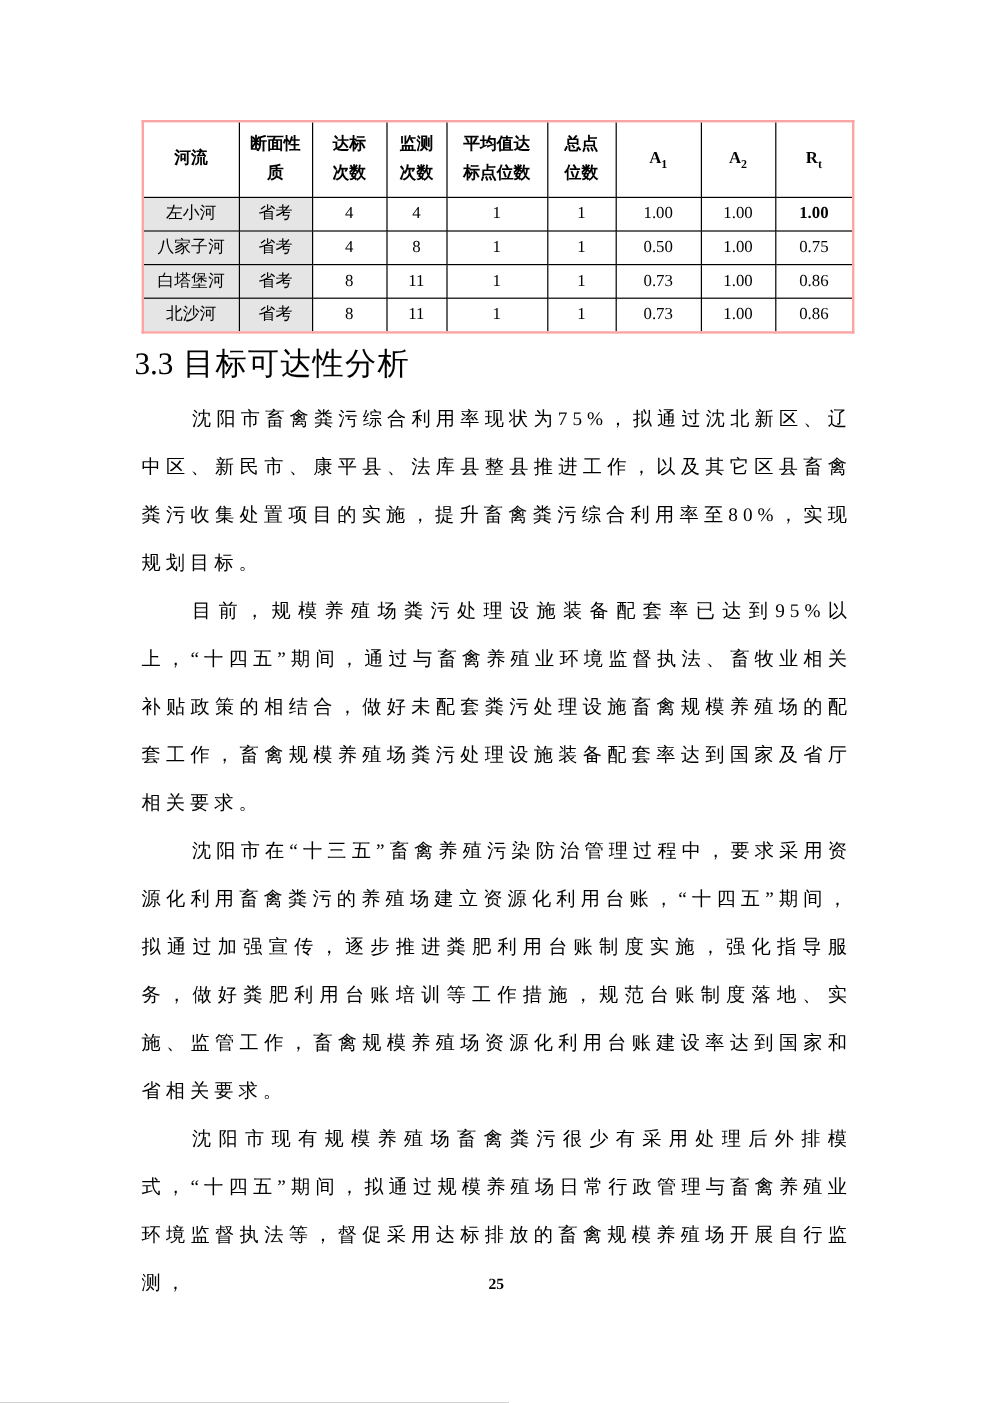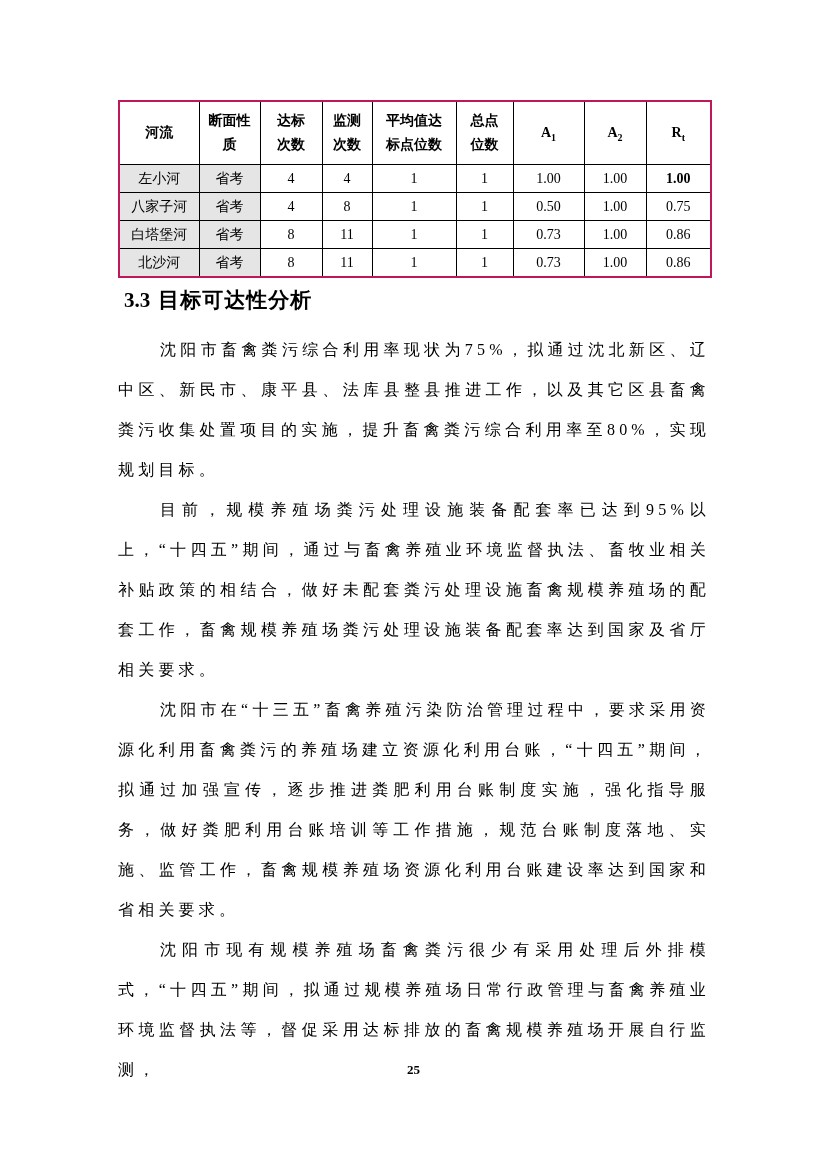--- a/index.html
+++ b/index.html
@@ -18,21 +18,21 @@
   .table-wrap {
     position: absolute;
     left: 118px;
     top: 100px;
     width: 592px;
   }
   table.data-table {
     border-collapse: collapse;
     table-layout: fixed;
     width: 592px;
-    border: 2px solid #be185d;
+    border: 2px solid #fca5a5;
   }
   table.data-table th,
   table.data-table td {
     border: 1px solid #000;
     text-align: center;
     vertical-align: middle;
     padding: 0;
     overflow: hidden;
   }
   table.data-table th {
@@ -52,24 +52,24 @@
   table.data-table td.shaded { background: #e5e5e5; }
   table.data-table td.bold-val { font-weight: bold; }
   table.data-table sub {
     font-size: 10px;
     line-height: 0;
   }
 
   
   .section-heading {
     position: absolute;
-    left: 124px;
+    left: 112px;
     top: 286px;
-    font-size: 21px;
-    font-weight: bold;
+    font-size: 26px;
+    font-weight: normal;
     letter-spacing: 1px;
     white-space: nowrap;
   }
   .section-heading .num { margin-right: 8px; letter-spacing: 0; }
 
   
   .body-text {
     position: absolute;
     left: 118px;
     top: 330px;

